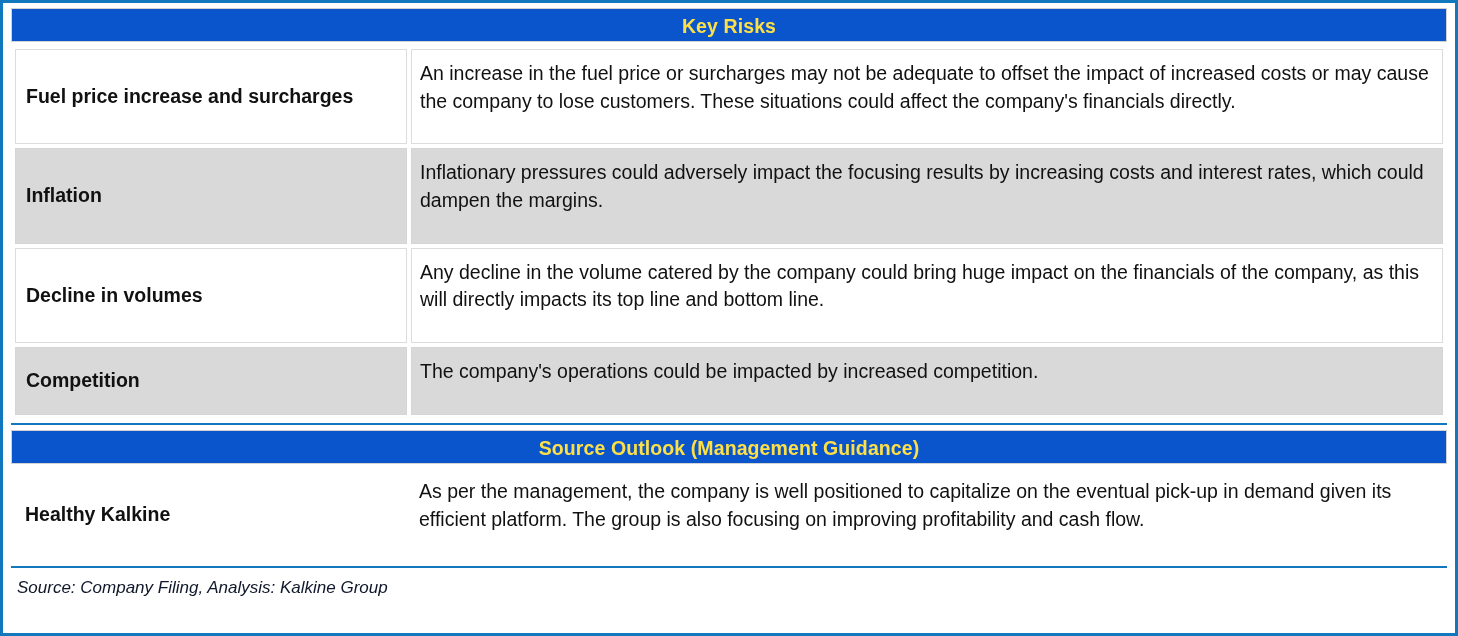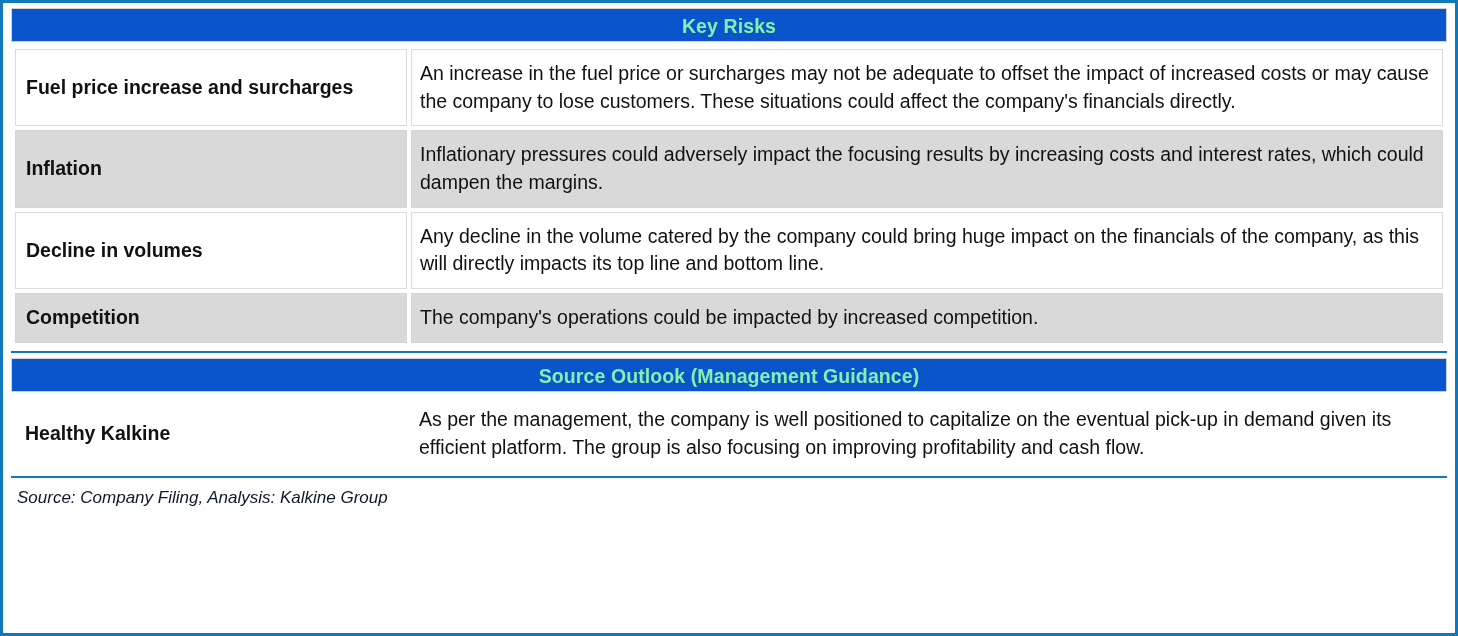--- a/index.html
+++ b/index.html
@@ -17,21 +17,21 @@
     height: 636px;
     background: #ffffff;
     border: 3px solid #1178be;
     padding: 5px 8px 0px 8px;
     overflow: hidden;
   }
 
   
   .section-header {
     background: #0b55cc;
-    color: #86efac;
+    color: #fde047;
     font-weight: bold;
     font-size: 19.5px;
     text-align: center;
     height: 34px;
     line-height: 34px;
     border: 1px solid #d3d3d3;
     letter-spacing: 0.1px;
   }
 
   
@@ -46,21 +46,21 @@
     font-size: 19.5px;
     color: #111111;
     line-height: 1.42;
   }
   .col-label {
     width: 392px;
     font-weight: bold;
     padding: 10px 12px 10px 10px;
   }
   .col-desc {
-    padding: 10px 8px 10px 8px;
+    padding: 10px 8px 28px 8px;
   }
   .row-white td { background: #ffffff; }
   .row-gray  td { background: #d9d9d9; }
 
   .tbl.risks { margin-top: 3px; }
   .tbl.risks td { border: 1px solid #d5d5d5; }
   .tbl.risks .row-white td { border-color: #dcdcdc; }
 
   
   .tbl.outlook { border-spacing: 4px 2px; margin-top: 2px; }

